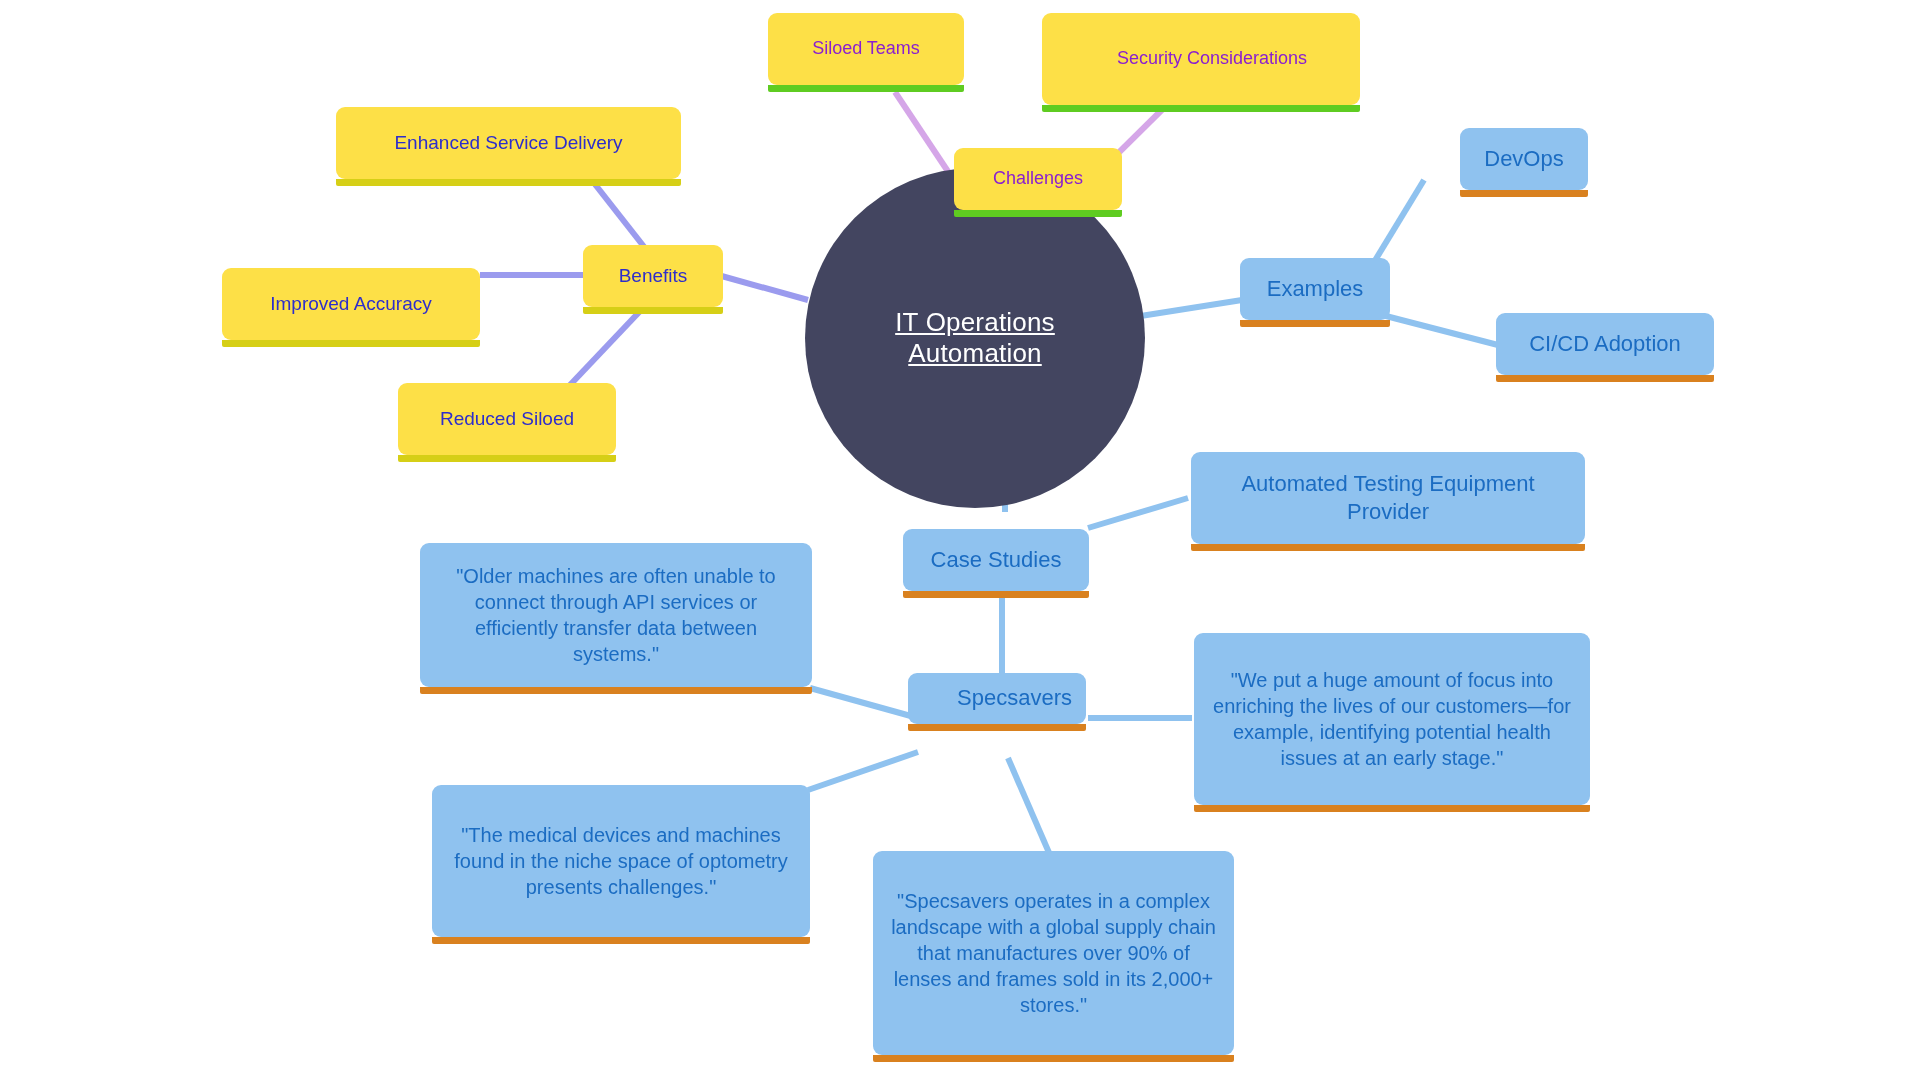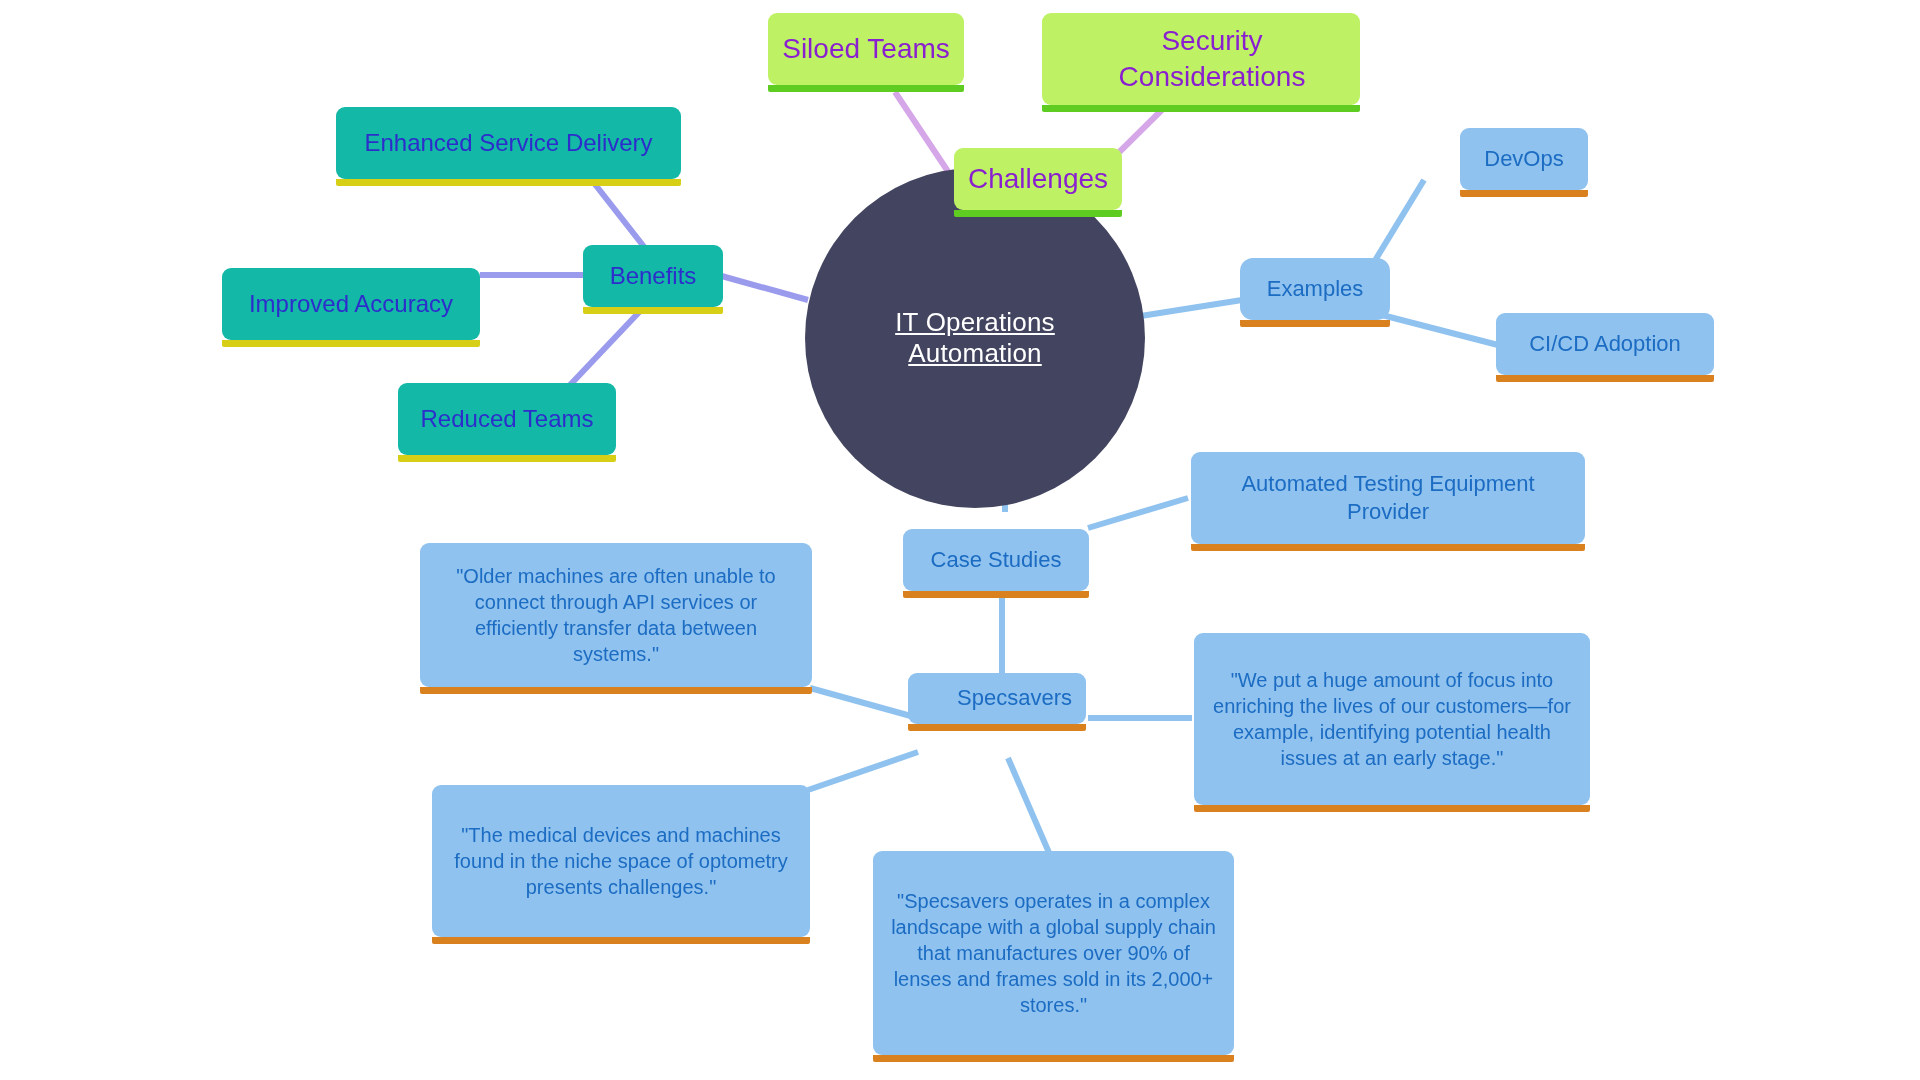--- a/index.html
+++ b/index.html
@@ -62,31 +62,31 @@
     position: absolute;
     left: 0;
     right: 0;
     bottom: -7px;
     height: 7px;
     border-radius: 0 0 2px 2px;
   }
 
   
   .n-purple {
-    background: #bef264;
+    background: #fde047;
     color: #8a1fd0;
-    font-size: 28px;
+    font-size: 18px;
   }
   .n-purple .underline { background: #5fcc21; }
 
   
   .n-peri {
-    background: #14b8a6;
+    background: #fde047;
     color: #2d2dcc;
-    font-size: 24px;
+    font-size: 19px;
   }
   .n-peri .underline { background: #d6cf16; }
 
   
   .n-blue {
     background: #8fc2ef;
     color: #1b6cc2;
     font-size: 22px;
   }
   .n-blue .underline { background: #d9811f; }
@@ -163,25 +163,25 @@
     <span>Enhanced Service Delivery</span>
     <span class="underline"></span>
   </div>
 
   <div class="node n-peri" style="left:222px; top:240px; width:258px; height:72px;margin-top:28px;">
     <span>Improved Accuracy</span>
     <span class="underline"></span>
   </div>
 
   <div class="node n-peri" style="left:398px; top:383px; width:218px; height:72px;">
-    <span>Reduced Teams</span>
-    <span class="underline"></span>
-  </div>
-
-  <div class="node n-blue" style="left:1240px; top:258px; width:150px; height:62px;border-radius:13px;">
+    <span>Reduced Siloed</span>
+    <span class="underline"></span>
+  </div>
+
+  <div class="node n-blue" style="left:1240px; top:258px; width:150px; height:62px;">
     <span>Examples</span>
     <span class="underline"></span>
   </div>
 
   <div class="node n-blue" style="left:1412px; top:128px; width:128px; height:62px;margin-left:48px;">
     <span>DevOps</span>
     <span class="underline"></span>
   </div>
 
   <div class="node n-blue" style="left:1496px; top:313px; width:218px; height:62px;">

